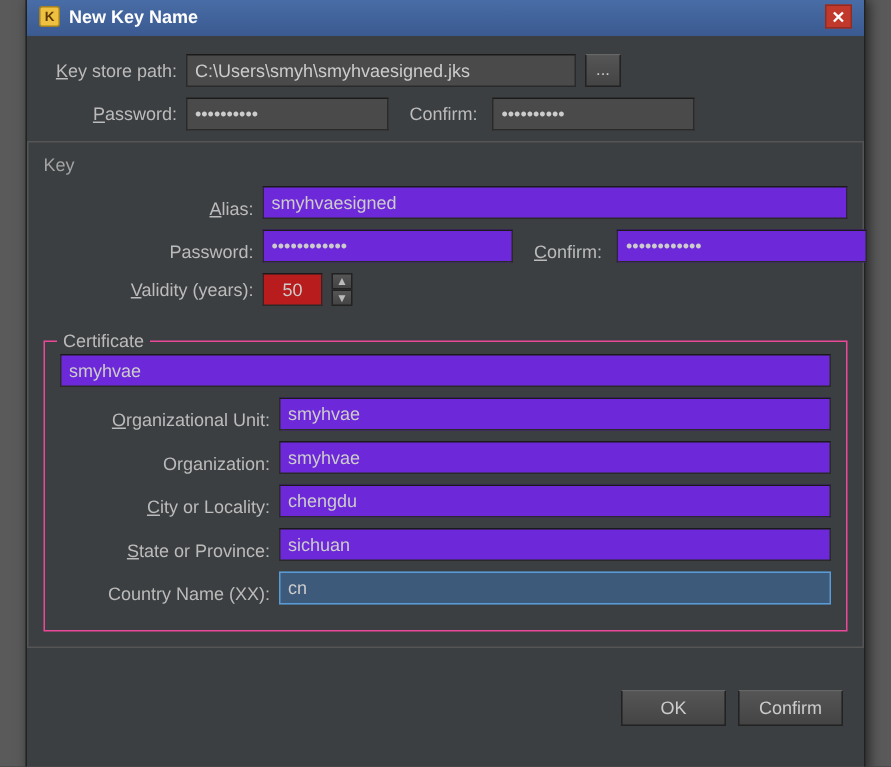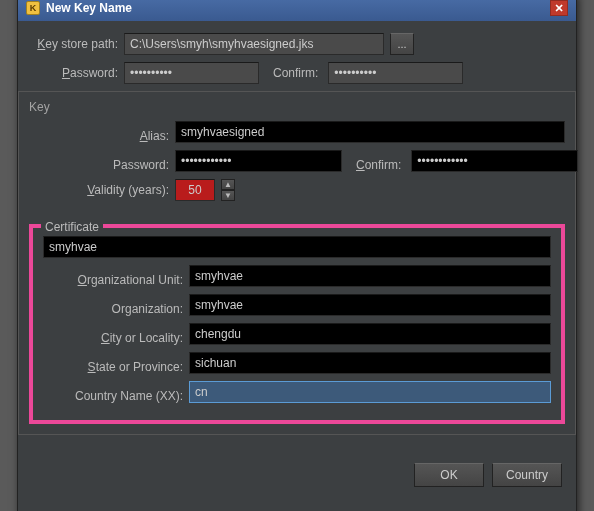--- a/index.html
+++ b/index.html
@@ -101,21 +101,21 @@
       border: 1px solid #555;
       padding: 8px 10px 10px 10px;
       margin-bottom: 8px;
     }
     .key-section-title {
       font-size: 12px;
       color: #a3a3a3;
       margin-bottom: 7px;
     }
     .cert-section {
-      border: 4px solid #ec4899;
+      border: 1px solid #ec4899;
       padding: 8px 10px 10px 10px;
       position: relative;
       margin-top: 23px;
     }
     .cert-legend {
       position: absolute;
       top: -8px;
       left: 8px;
       background: #3c3f41;
       padding: 0 4px;
@@ -125,21 +125,21 @@
     .inner-label {
       display: inline-block;
       width: 140px;
       text-align: right;
       color: #bbb;
       font-size: 12px;
       flex-shrink: 0;
     }
     .inner-input {
       flex: 1;
-      background: #000000;
+      background: #6d28d9;
       border: 1px solid #2a2a2a;
       border-top-color: #1a1a1a;
       color: #ccc;
       font-size: 12px;
       padding: 2px 5px;
       height: 22px;
       outline: none;
       font-family: inherit;
     }
     .inner-input.active {
@@ -307,16 +307,16 @@
         </div>
 
       </div>
 
     </div>
 
   </div>
 
   <div class="footer">
     <button class="footer-btn">OK</button>
-    <button class="footer-btn">Country</button>
+    <button class="footer-btn">Confirm</button>
   </div>
 
 </div>
 
 </body></html>

